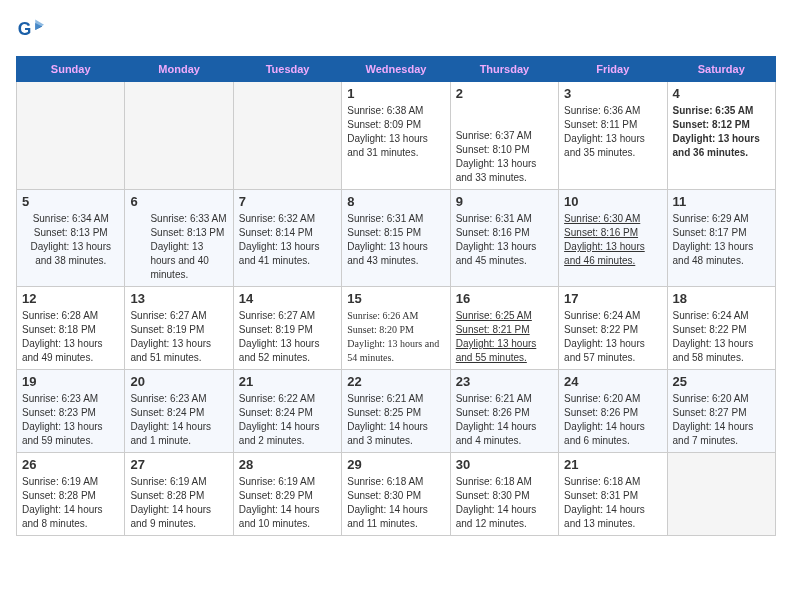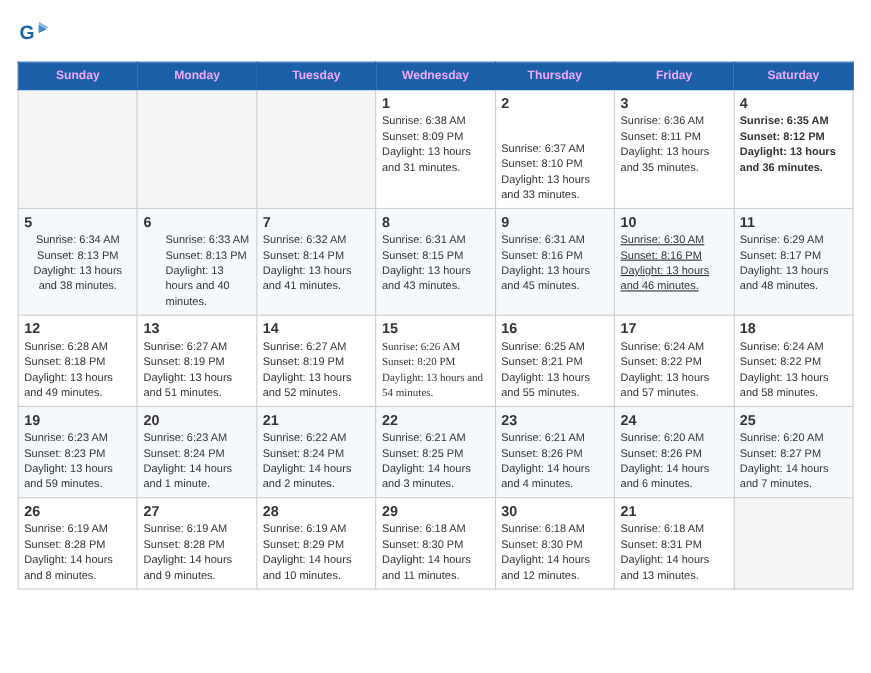--- a/index.html
+++ b/index.html
@@ -220,21 +220,21 @@
 Daylight: 13 hours and 52 minutes.</div>
         </td>
         <td>
           <div class="day-number">15</div>
           <div class="day-info" style="white-space: pre-line; font-family: Liberation Serif, serif;">Sunrise: 6:26 AM
 Sunset: 8:20 PM
 Daylight: 13 hours and 54 minutes.</div>
         </td>
         <td>
           <div class="day-number">16</div>
-          <div class="day-info" style="white-space: pre-line;">Sunrise: 6:25 AM
+          <div class="day-info" style="white-space: pre-line; text-decoration: underline;">Sunrise: 6:25 AM
 Sunset: 8:21 PM
 Daylight: 13 hours and 55 minutes.</div>
         </td>
         <td>
           <div class="day-number">17</div>
           <div class="day-info" style="white-space: pre-line;">Sunrise: 6:24 AM
 Sunset: 8:22 PM
 Daylight: 13 hours and 57 minutes.</div>
         </td>
         <td>

